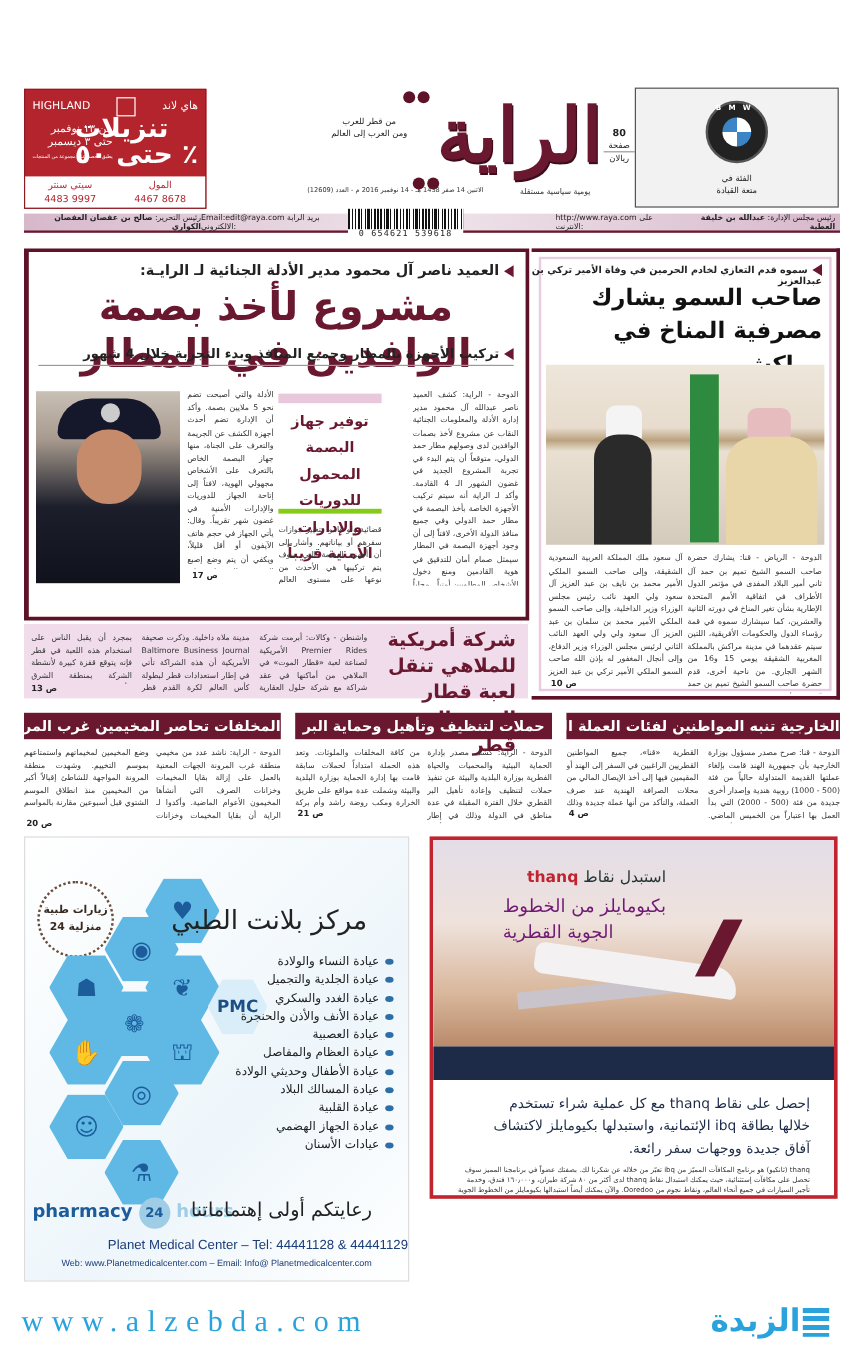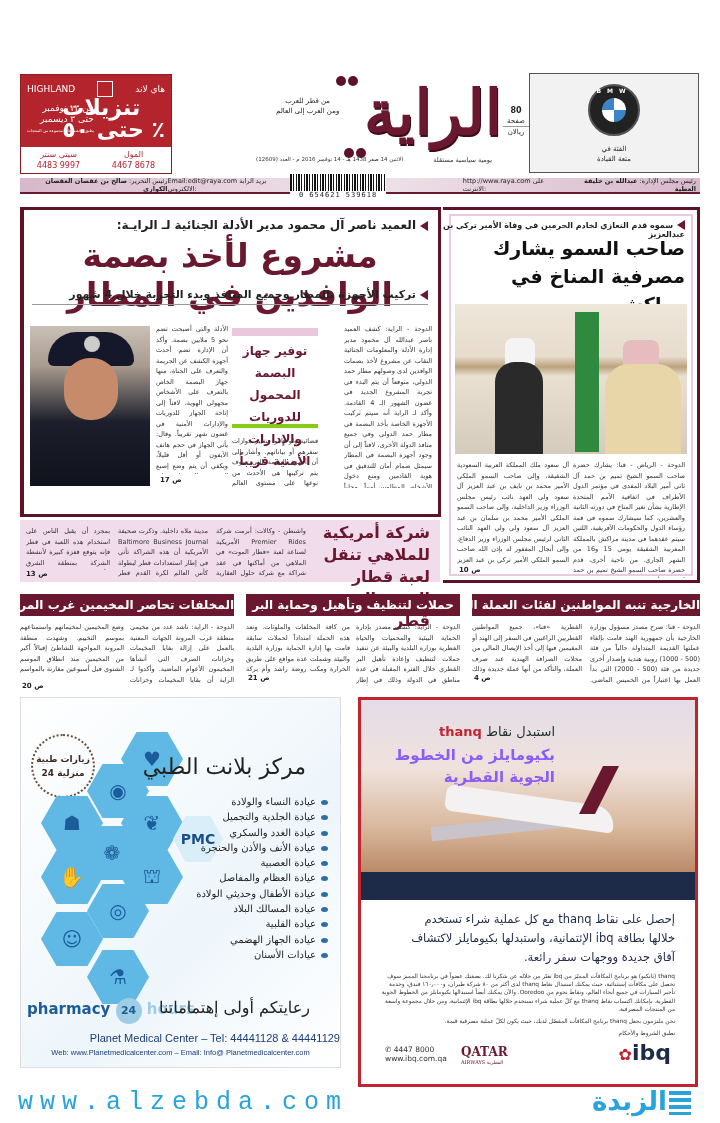--- a/index.html
+++ b/index.html
@@ -70,37 +70,37 @@
   #ad-pmc .clinics li::before{content:"";display:inline-block;width:7px;height:5px;background:#2e6ea6;border-radius:50%;margin-left:5px}
   .hex{position:absolute;width:62px;height:54px;background:#5fb9e4;clip-path:polygon(25% 0,75% 0,100% 50%,75% 100%,25% 100%,0 50%);display:flex;align-items:center;justify-content:center;color:#1d5c9b;font-size:20px}
   #ad-pmc .clock{position:absolute;left:10px;top:36px;width:64px;height:64px;border:2px dotted #6b4c3a;border-radius:50%;text-align:center;font-size:9px;line-height:14px;padding-top:16px;color:#3a2a20;font-weight:bold}
   #ad-pmc .pmc{position:absolute;left:152px;top:118px;width:50px;height:46px;background:#d9eef8;clip-path:polygon(25% 0,75% 0,100% 50%,75% 100%,25% 100%,0 50%);font-size:14px;font-weight:bold;color:#1d4f87;text-align:center;line-height:46px}
   #ad-pmc .pharm{position:absolute;left:6px;top:300px;font-size:15px;font-weight:bold;color:#1d5c9b}
   #ad-pmc .pharm span.c{display:inline-block;background:#9fcde6;border-radius:50%;width:26px;height:26px;text-align:center;line-height:26px;color:#1d5c9b;font-size:11px}
   #ad-pmc .pharm span.h{color:#9fcde6}
   #ad-pmc .slogan{position:absolute;right:30px;top:300px;font-size:16px;font-family:"DejaVu Serif",serif;color:#222}
   #ad-pmc .contact{position:absolute;left:0;right:0;top:334px;text-align:right;font-size:11px;color:#1a3c78;font-family:"Liberation Sans",sans-serif}
   #ad-pmc .web{position:absolute;left:0;right:0;top:350px;text-align:center;font-size:7.5px;color:#1a3c78;font-family:"Liberation Sans",sans-serif}
-  #ad-ibq{left:358px;top:697px;width:340px;height:390px;border:3px solid #c0252f;background:#fff;overflow:hidden}
+  #ad-ibq{left:358px;top:697px;width:340px;height:302px;border:3px solid #c0252f;background:#fff;overflow:hidden}
   #ad-ibq .sky{position:absolute;left:0;right:0;top:0;height:172px;background:linear-gradient(180deg,#e4dde8 0,#efe2dc 40%,#d8b69a 75%,#b98a6a 100%)}
   #ad-ibq .plane{position:absolute;left:84px;top:96px;width:170px;height:26px;background:#f3f1f2;border-radius:14px 40px 10px 14px;transform:rotate(8deg)}
   #ad-ibq .tail{position:absolute;left:218px;top:66px;width:40px;height:48px;background:#6a1830;clip-path:polygon(60% 0,100% 0,40% 100%,0 100%)}
   #ad-ibq .wing{position:absolute;left:70px;top:120px;width:140px;height:14px;background:#c9c4cc;transform:rotate(-6deg)}
   #ad-ibq .h1{position:absolute;right:140px;top:24px;font-size:13px;color:#233;text-align:right;direction:rtl}
   #ad-ibq .h1 b{color:#c0252f;font-weight:bold}
-  #ad-ibq .h2{position:absolute;right:140px;top:44px;font-size:15px;font-weight:bold;color:#8b5cf6;text-align:right;line-height:22px;direction:rtl}
+  #ad-ibq .h2{position:absolute;right:140px;top:44px;font-size:15px;font-weight:normal;color:#701a75;text-align:left;line-height:22px;direction:rtl}
   #ad-ibq .band{position:absolute;left:0;right:0;top:172px;height:28px;background:#1e2b48}
   #ad-ibq .body-h{position:absolute;left:40px;right:20px;top:210px;font-size:11.5px;line-height:19px;color:#1e2b48;direction:rtl;text-align:right}
   #ad-ibq .body-p{position:absolute;left:20px;right:20px;top:272px;font-size:5.8px;line-height:8.2px;color:#333;direction:rtl;text-align:right}
   #ad-ibq .tel{position:absolute;left:24px;top:345px;font-size:7.5px;color:#333;line-height:9px}
   #ad-ibq .qatar{position:absolute;left:100px;top:345px;font-size:12px;font-weight:bold;color:#6a1830;font-family:"DejaVu Serif",serif}
   #ad-ibq .ibqlogo{position:absolute;right:24px;top:340px;font-size:22px;font-weight:bold;color:#1e2b48}
   #ad-ibq .ibqlogo span{color:#c0252f;font-size:16px}
   
-  #wm-url{left:18px;top:1088px;font-size:25px;letter-spacing:7px;color:#2aa3dc;font-family:Liberation Mono, monospace}
+  #wm-url{left:18px;top:1088px;font-size:25px;letter-spacing:7px;color:#2aa3dc;font-family:Liberation Serif, serif}
   #wm-logo{left:592px;top:1086px;font-size:26px;font-weight:bold;color:#2aa3dc;direction:rtl}
   #wm-logo .lines{display:inline-block;width:22px;height:24px;background:repeating-linear-gradient(180deg,#2aa3dc 0 4px,#fff 4px 7px);vertical-align:middle;margin-left:2px}
 </style>
 </head>
 <body>
 
 <div id="ad-highland" class="abs">
   <div class="brand">
     <span>HIGHLAND</span>
     <span class="logo-box"></span>

